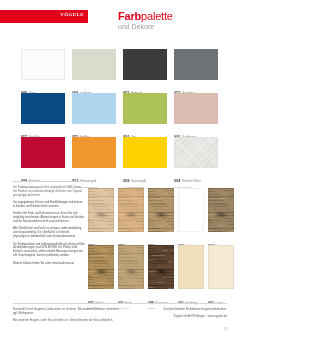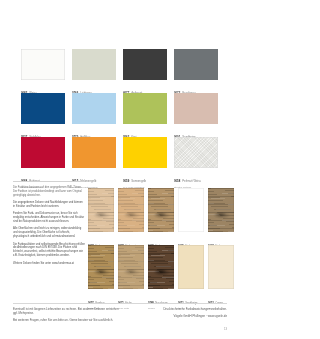--- a/index.html
+++ b/index.html
@@ -93,20 +93,29 @@
   .pageno{
     position:absolute;right:13px;top:327px;
     font-size:2.8px;color:#9b9b9b;
   }
 </style>
 </head>
 <body>
 
 <div class="page">
 
+  <div class="header">
+    <div class="logo-bar">
+      <span class="logo-text">VÖGELE</span>
+    </div>
+    <div class="title">
+      <span>Farb</span><span class="t2">palette</span>
+    </div>
+    <div class="subtitle">und Dekore</div>
+  </div>
 
   <div class="colorgrid">
 
     <div class="crow">
       <div class="cell c0">
         <span class="swatch bordered" style="background: rgb(251, 251, 249);"></span>
         <span class="lab">
           <span class="code">0082</span><span class="nm">Weiss</span>
           <span class="sub">RAL 9016 Verkehrsweiss</span>
         </span>

